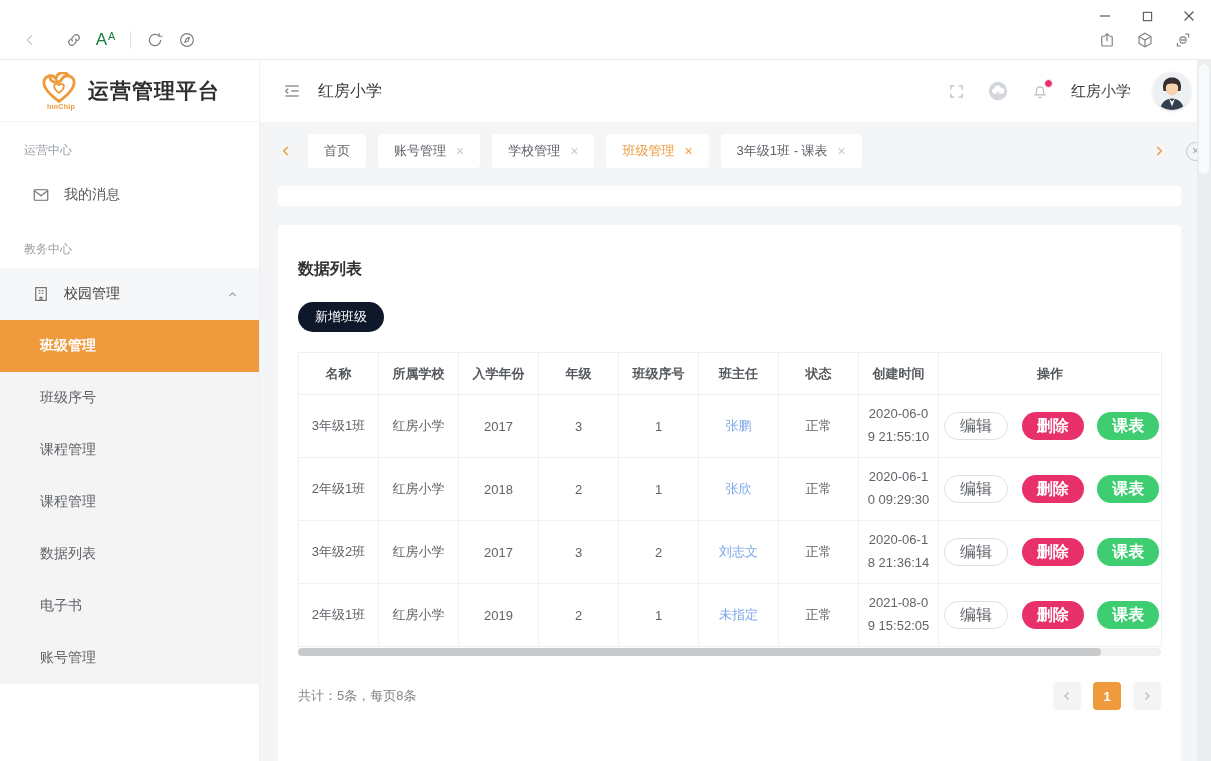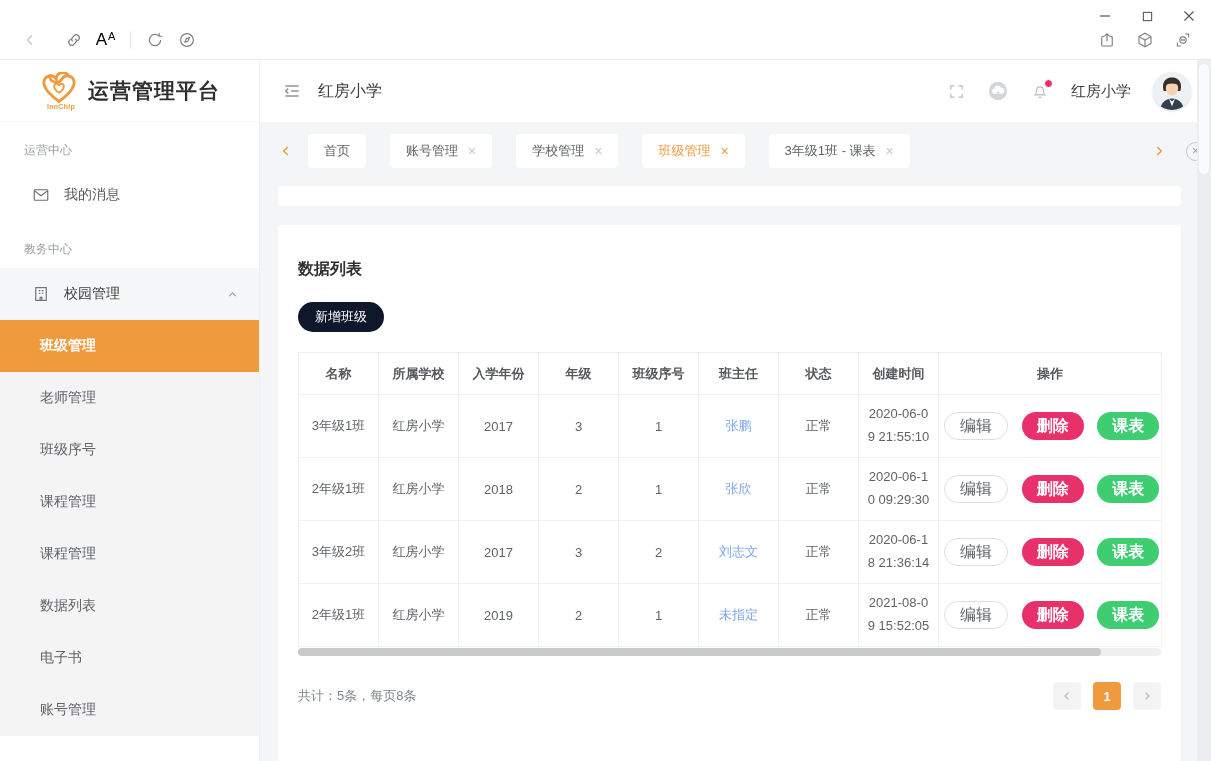--- a/index.html
+++ b/index.html
@@ -8,21 +8,21 @@
   svg { display:block; }
 
   
   .titlebar { height:60px; background:#fff; border-bottom:1px solid #ebebeb; position:relative; }
   .winctrls { position:absolute; top:6px; right:8px; display:flex; gap:14px; }
   .winbtn { width:28px; height:20px; display:flex; align-items:center; justify-content:center; color:#595959; cursor:pointer; }
   .tb-row { position:absolute; top:24px; left:0; right:0; height:32px; display:flex; align-items:center; }
   .tb-ic { width:32px; height:32px; display:flex; align-items:center; justify-content:center; color:#7d7d7d; cursor:pointer; }
   .tb-ic.disabled { color:#c8c8c8; }
   .tb-sep { width:1px; height:18px; background:#e3e3e3; margin:0 8px; }
-  .aa { font-size:17px; color:#000000; font-weight:400; letter-spacing:1px; }
+  .aa { font-size:17px; color:#15803d; font-weight:400; letter-spacing:1px; }
   .aa small { font-size:11px; vertical-align:top; }
   .tb-right { margin-left:auto; display:flex; gap:6px; margin-right:12px; }
 
   
   .app { display:flex; height:701px; }
   .sidebar { width:260px; background:#fff; border-right:1px solid #efefef; flex:none; }
   .logo-row { height:62px; display:flex; align-items:center; padding-left:40px; border-bottom:1px solid #f5f5f5; }
   .logo-mark { position:relative; width:42px; text-align:center; margin-right:6px; }
   .logo-brand { display:block; font-size:7px; font-weight:bold; color:#ef9a3d; margin-top:-3px; letter-spacing:.3px; }
   .logo-title { font-size:21px; font-weight:bold; color:#2f2f2f; letter-spacing:1px; }
@@ -43,21 +43,21 @@
   .crumb { font-size:16px; color:#3d3d3d; }
   .mh-right { margin-left:auto; display:flex; align-items:center; gap:22px; }
   .mh-ic { color:#b9bec4; cursor:pointer; position:relative; }
   .bell-dot { position:absolute; top:-3px; right:-4px; width:9px; height:9px; border-radius:50%; background:#e8316b; border:1.5px solid #fff; }
   .user-name { font-size:15px; color:#3d3d3d; }
   .avatar { width:38px; height:38px; border-radius:50%; overflow:hidden; background:#f0f2f4; box-shadow:0 1px 3px rgba(0,0,0,.15); cursor:pointer; }
 
   
   .tabstrip { height:58px; display:flex; align-items:center; padding:0 8px 0 14px; flex:none; position:relative; }
   .tab-nav { color:#ef9a3d; cursor:pointer; width:24px; display:flex; justify-content:center; }
-  .tabs { display:flex; gap:24px; margin-left:10px; }
+  .tabs { display:flex; gap:12px; margin-left:10px; }
   .tab { background:#fff; border-radius:4px; height:34px; display:flex; align-items:center; padding:0 16px; font-size:13px; color:#5f6368; cursor:pointer; gap:10px; }
   .tab .x { color:#c3c8cd; font-size:14px; cursor:pointer; }
   .tab.active { color:#ef9a3d; }
   .tab.active .x { color:#ef9a3d; }
   .tabstrip .right-ctl { position:absolute; right:40px; }
   .circle-x { position:absolute; right:6px; width:19px; height:19px; border:1px solid #c3c8cd; border-radius:50%; color:#9aa0a6; font-size:12px; display:flex; align-items:center; justify-content:center; cursor:pointer; background:transparent; }
 
   
   .content { flex:1; padding:6px 30px 0 18px; overflow:hidden; }
   .collapsed-panel { height:20px; background:#fff; border-radius:4px; }
@@ -199,21 +199,20 @@
       <span>校园管理</span>
       <span class="chev">
           <svg width="13" height="13" viewBox="0 0 24 24" fill="none" stroke="currentColor" stroke-width="2">
             <path d="M6 15l6-6 6 6"></path>
           </svg>
         </span>
     </div>
 
     <div class="submenu">
       <div class="sub-item active">班级管理</div>
-      <div class="sub-item">老师管理</div>
       <div class="sub-item">班级序号</div>
       <div class="sub-item">课程管理</div>
       <div class="sub-item">课程管理</div>
       <div class="sub-item">数据列表</div>
       <div class="sub-item">电子书</div>
       <div class="sub-item">账号管理</div>
     </div>
   </div>
 
   <div class="main">

